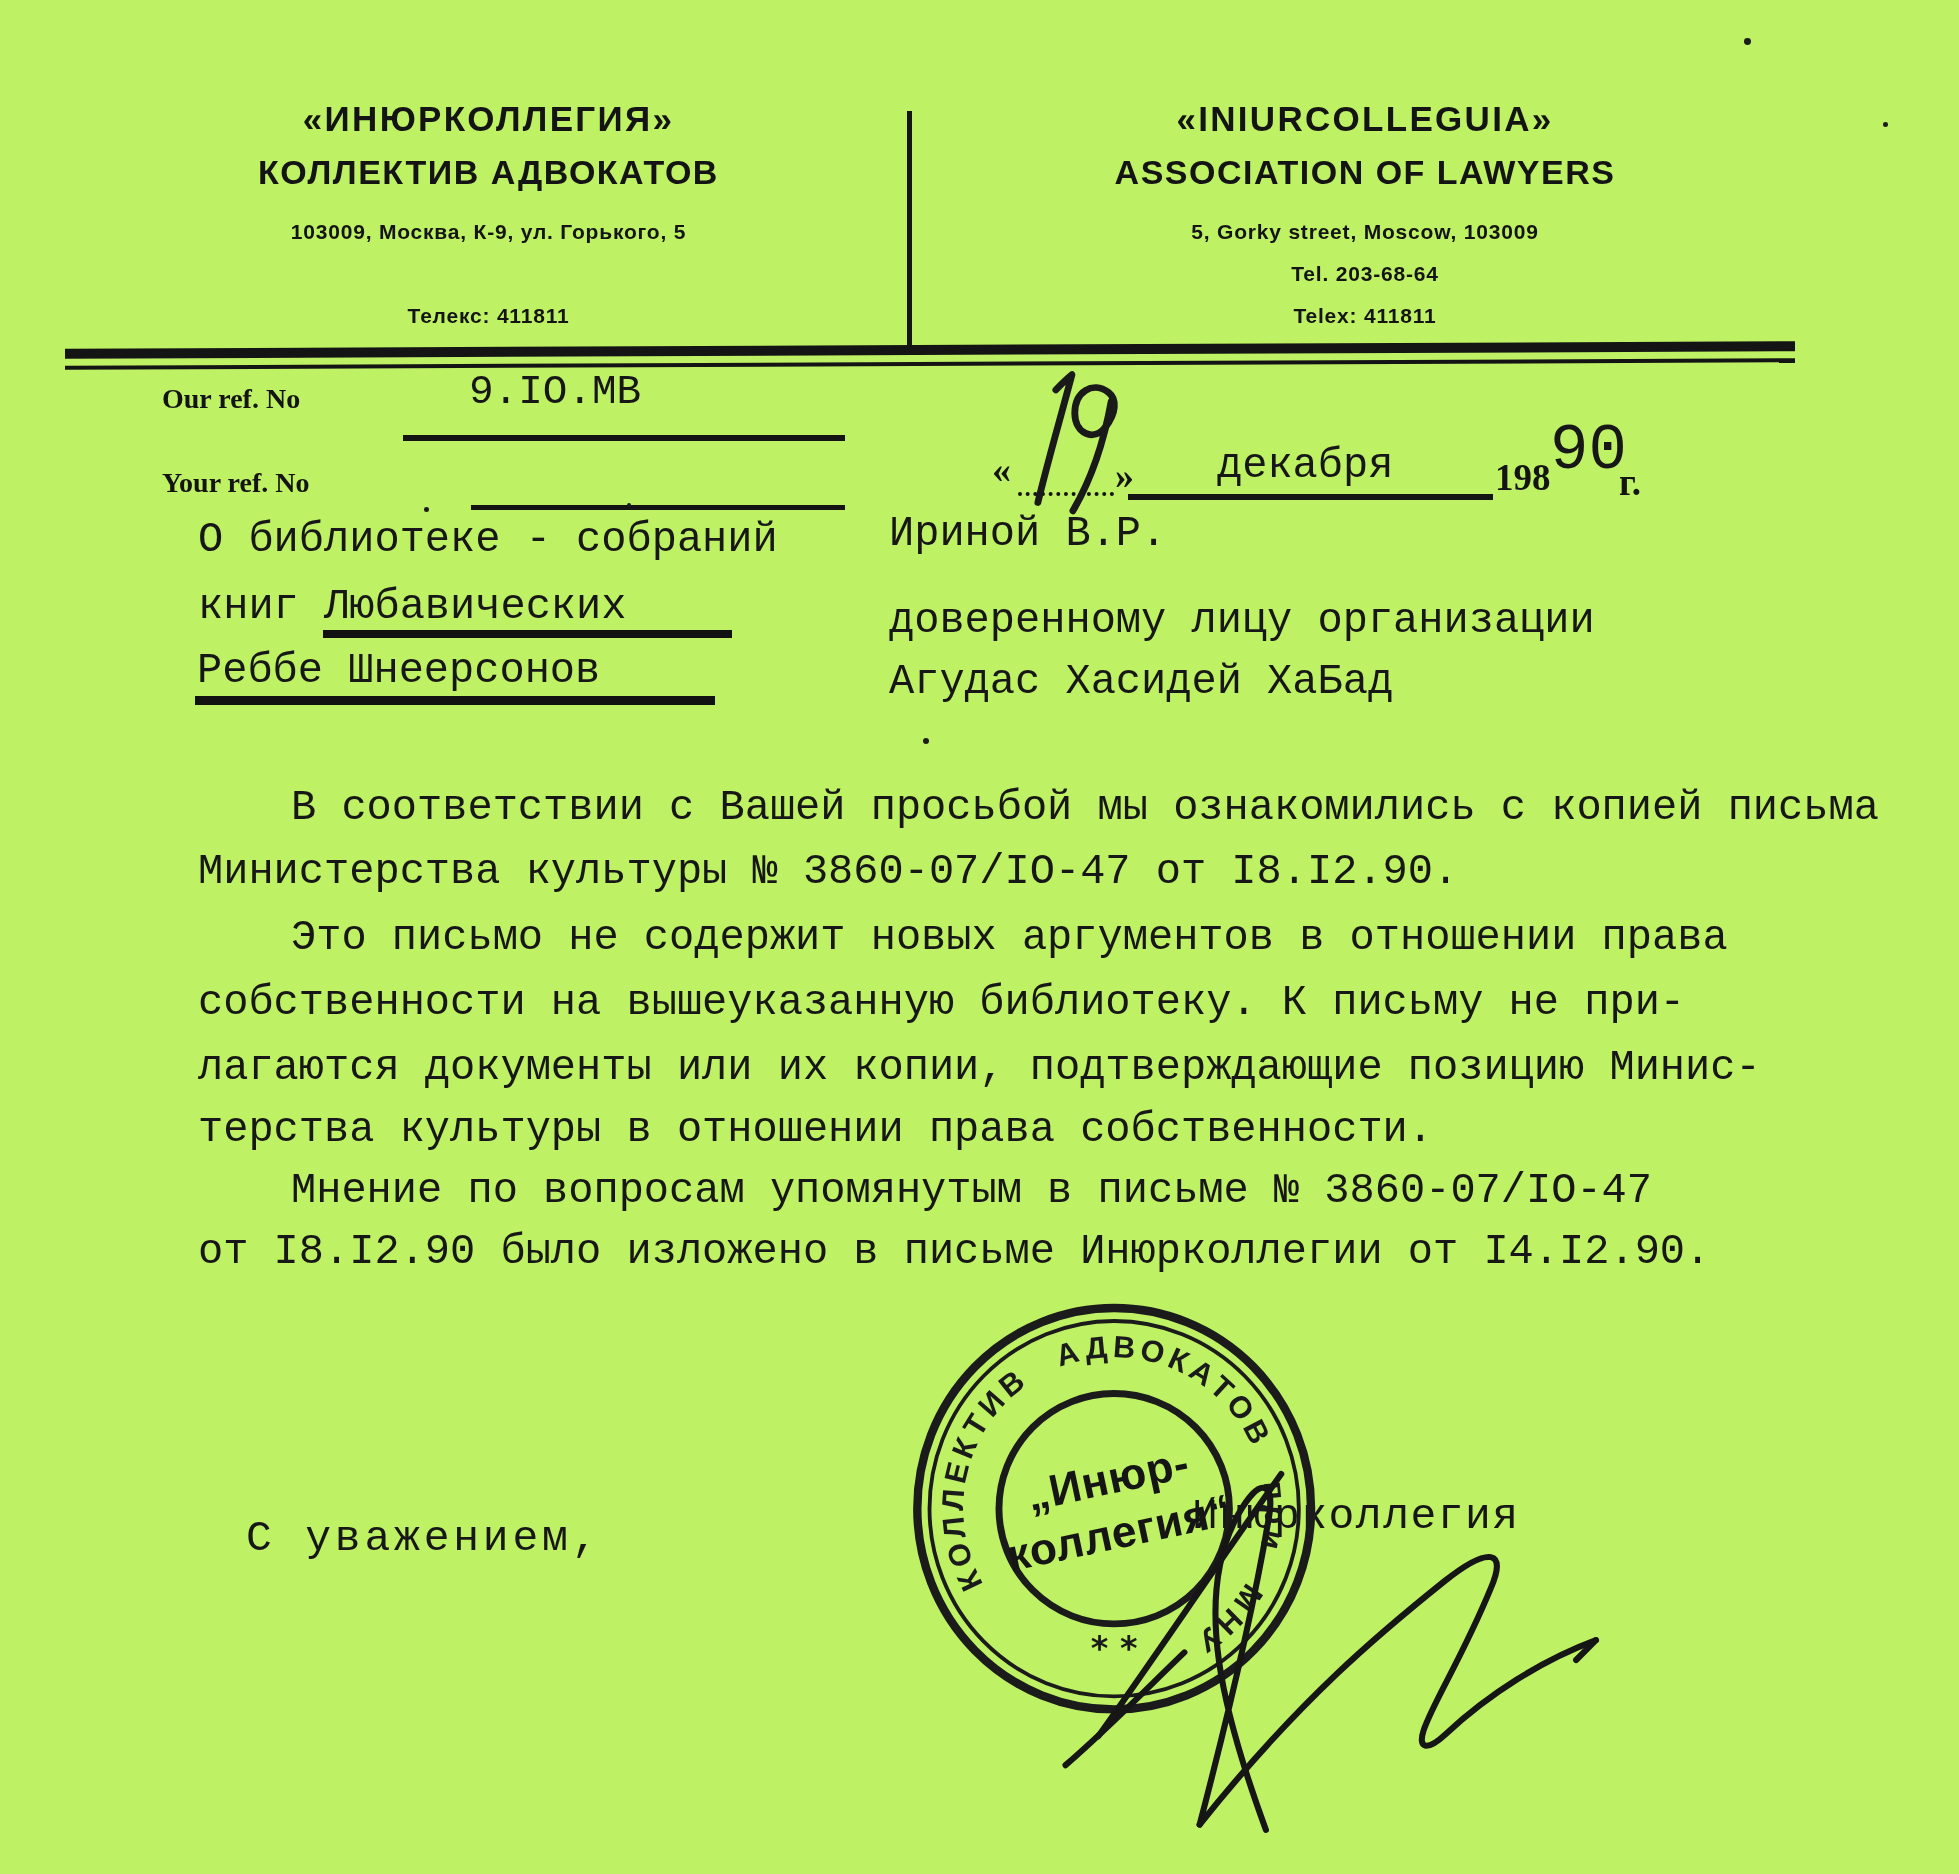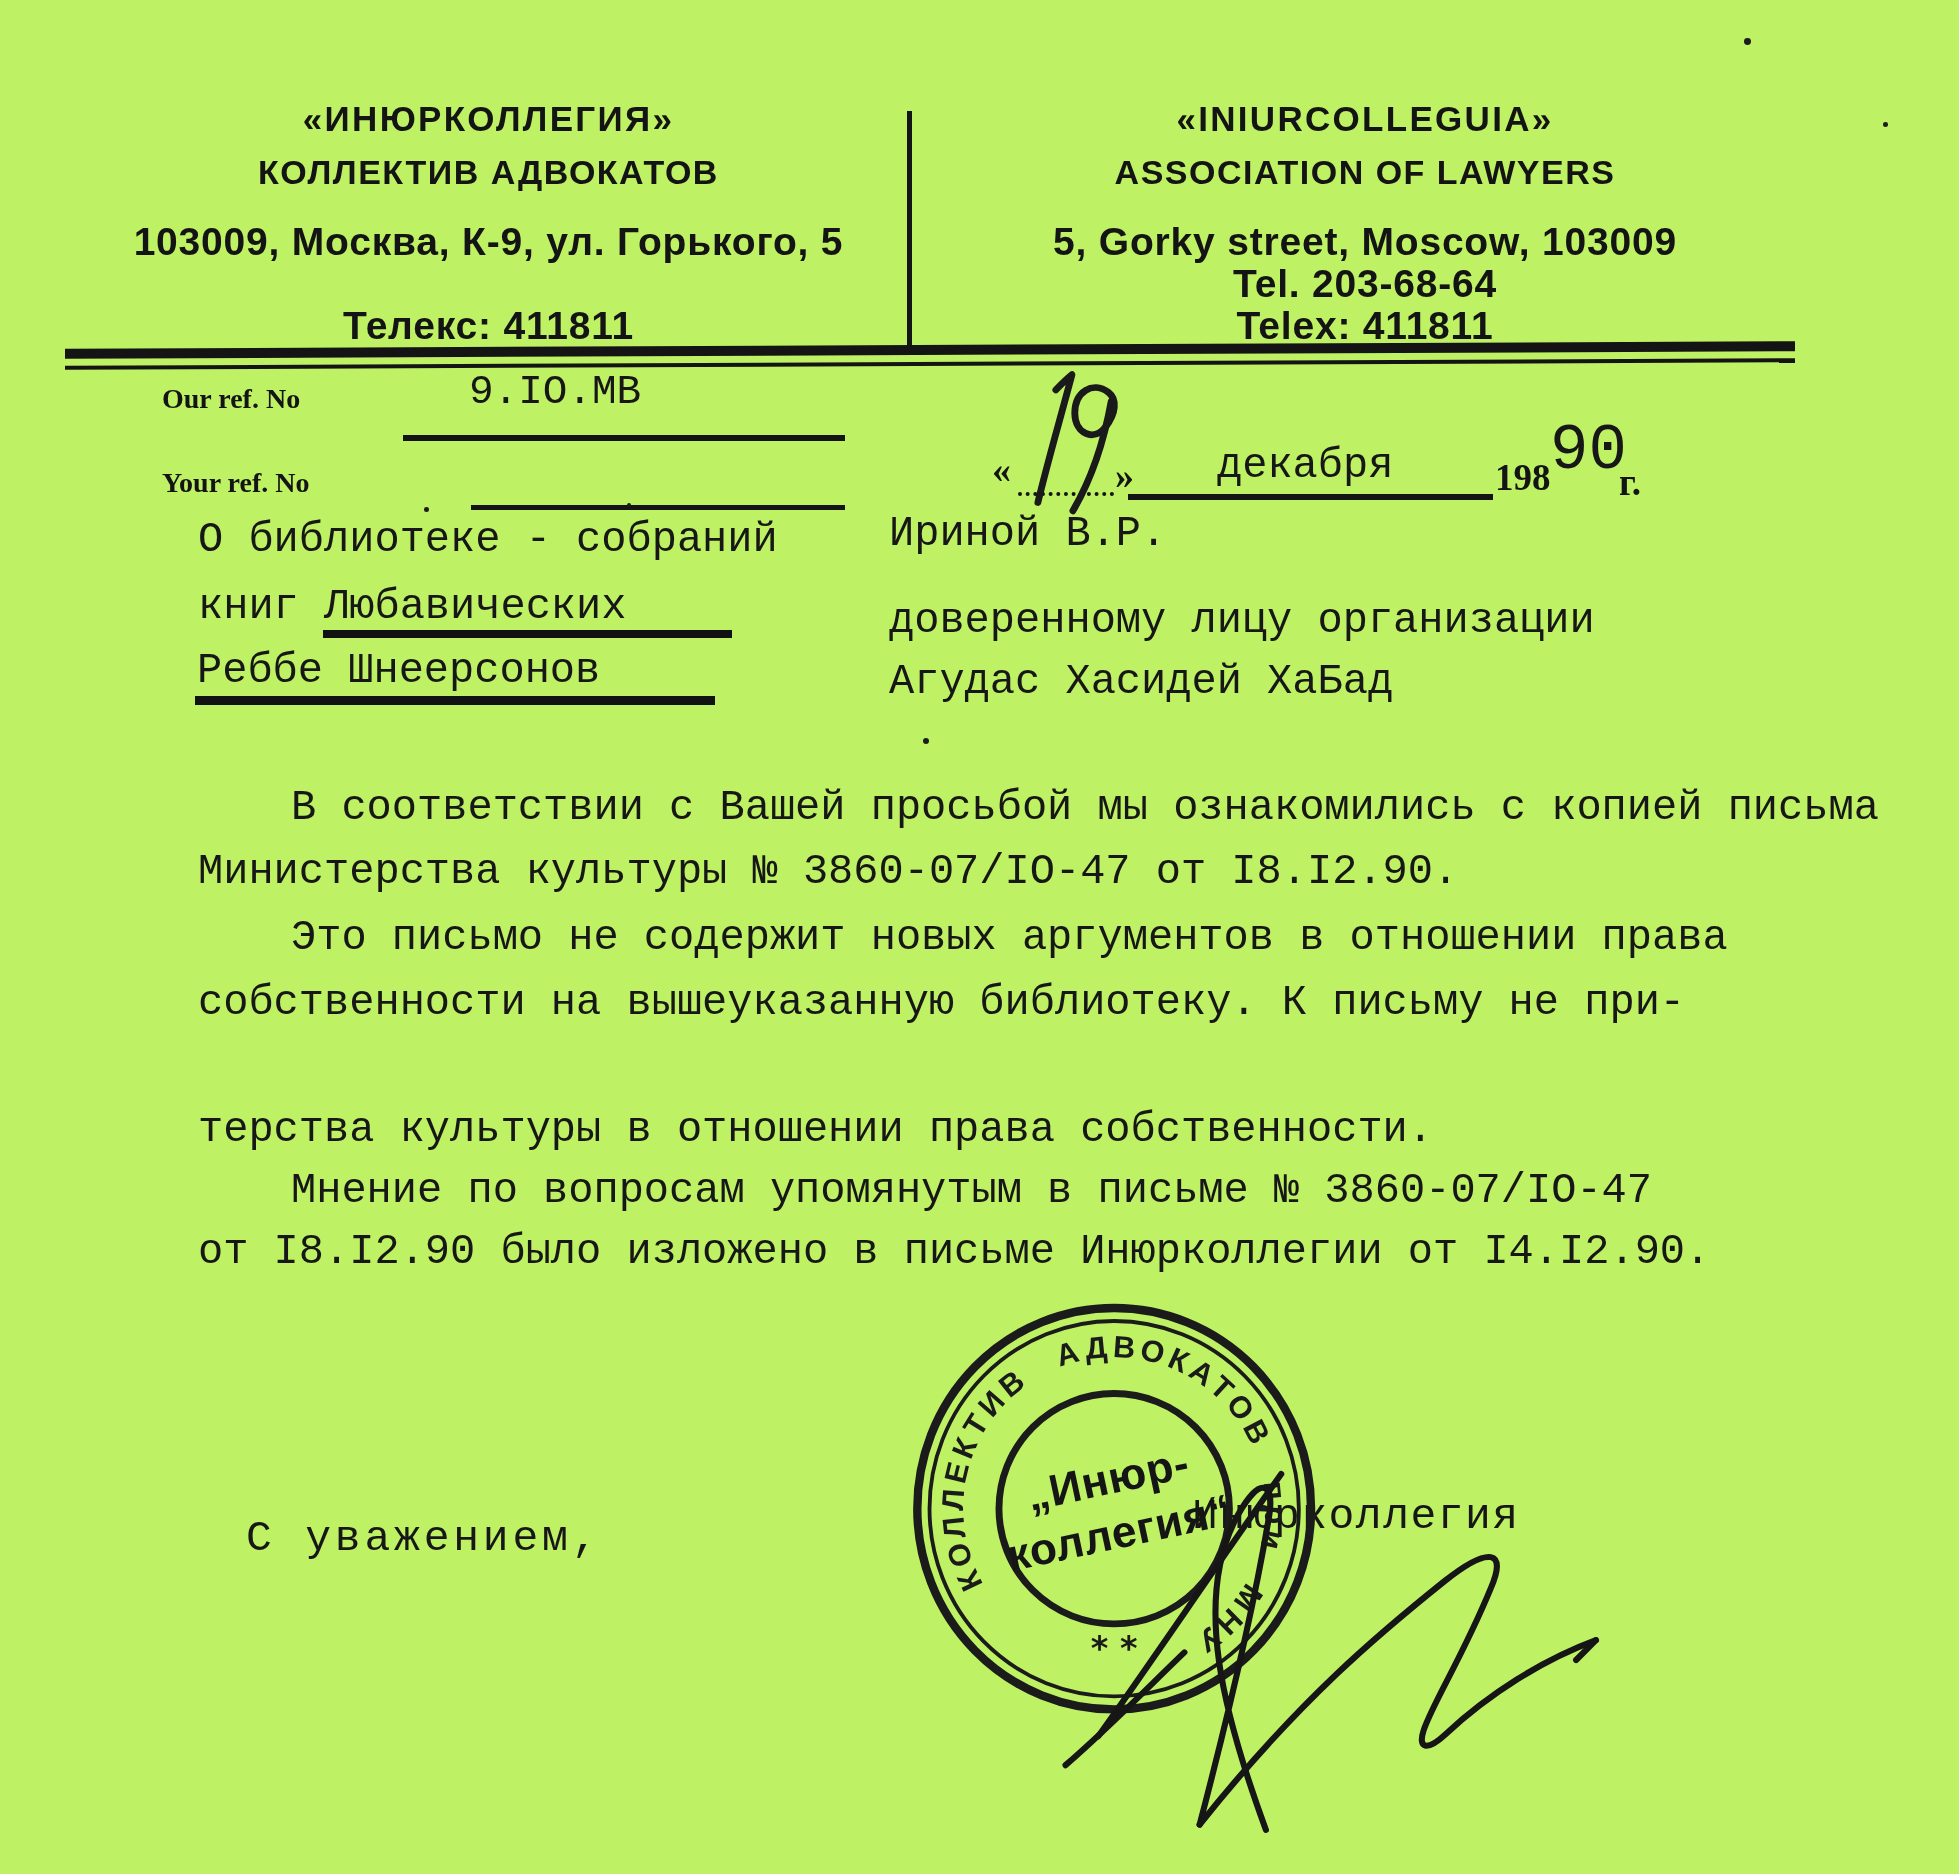--- a/index.html
+++ b/index.html
@@ -3,21 +3,21 @@
 <meta charset="utf-8">
 <style>
   html,body{margin:0;padding:0;background:#e8e8e8;}
   .page{position:relative;width:1959px;height:1874px;background:#bef264;overflow:hidden;
         font-family:"Liberation Sans",sans-serif;color:#141414;}
   .abs{position:absolute;white-space:pre;}
   
   .lh{font-family:"Liberation Sans",sans-serif;font-weight:bold;text-align:center;}
   .lh-big{font-size:35px;letter-spacing:2.3px;}
   .lh-mid{font-size:34px;letter-spacing:1.5px;}
-  .lh-sm{font-size:39px;letter-spacing:0.8px;}
+  .lh-sm{font-size:21px;letter-spacing:0.8px;}
   .col-ru{left:130px;width:717px;}
   .col-en{left:999px;width:732px;}
   .y1{top:99px;} .y2{top:153px;} .y3{top:220px;} .y4{top:262px;} .y5{top:304px;}
   .divider{left:907px;top:111px;width:5.3px;height:240px;background:#141414;}
   .rule{left:65px;width:1730px;background:#141414;transform:rotate(-0.25deg);}
   .rule-thick{top:345px;height:10px;}
   .rule-thin{top:362px;height:3.8px;}
   
   .form-label{font-family:"Liberation Serif",serif;font-weight:600;font-size:28px;}
   .serif{font-family:"Liberation Serif",serif;font-weight:600;}
@@ -88,20 +88,21 @@
 
   <div class="abs t" style="left:889px;top:510px;">Ириной В.Р.</div>
   <div class="abs t" style="left:889px;top:597px;">доверенному лицу организации</div>
   <div class="abs t" style="left:889px;top:658px;">Агудас Хасидей ХаБад</div>
 
   <div class="abs t" style="left:291px;top:784px;">В соответствии с Вашей просьбой мы ознакомились с копией письма</div>
   <div class="abs t" style="left:198px;top:848px;">Министерства культуры № 3860-07/IO-47 от I8.I2.90.</div>
 
   <div class="abs t" style="left:198px;top:979px;">собственности на вышеуказанную библиотеку. К письму не при-</div>
   <div class="abs t" style="left:291px;top:914px;">Это письмо не содержит новых аргументов в отношении права</div>
+  <div class="abs t" style="left:198px;top:1044px;">лагаются документы или их копии, подтверждающие позицию Минис-</div>
   <div class="abs t" style="left:198px;top:1106px;">терства культуры в отношении права собственности.</div>
 
   <div class="abs t" style="left:291px;top:1167px;">Мнение по вопросам упомянутым в письме № 3860-07/IO-47</div>
   <div class="abs t" style="left:198px;top:1228px;">от I8.I2.90 было изложено в письме Инюрколлегии от I4.I2.90.</div>
 
   <div class="abs t" style="left:246px;top:1514px;font-size:43px;letter-spacing:3.8px;">С уважением,</div>
   <div class="abs t" style="left:1192px;top:1492px;font-size:43px;letter-spacing:1.5px;">Инюрколлегия</div>
 
   <svg style="left:870px;top:1263px;" width="496" height="496" viewBox="0 0 650 650">
     <ellipse cx="320" cy="322" rx="258" ry="263" fill="none" stroke="#1b1b1b" stroke-width="11"></ellipse>

